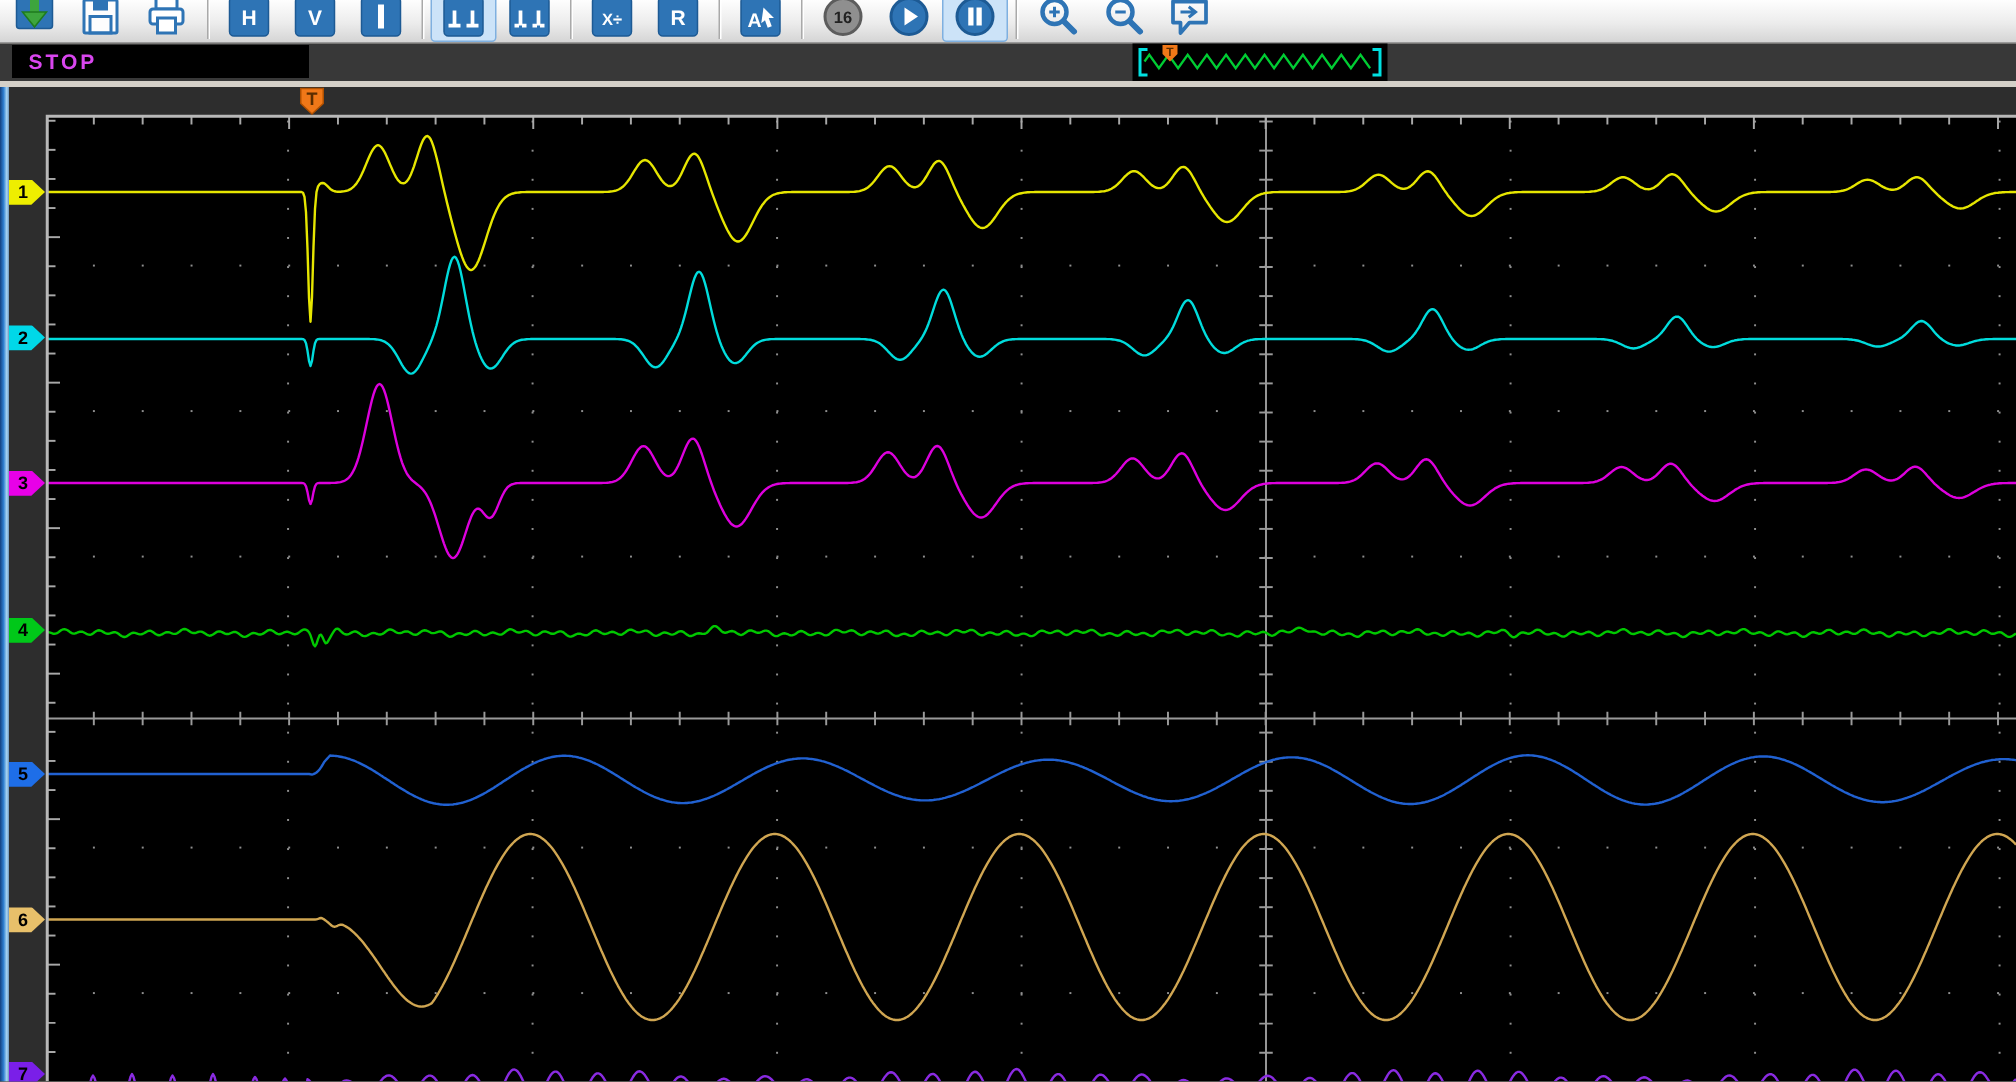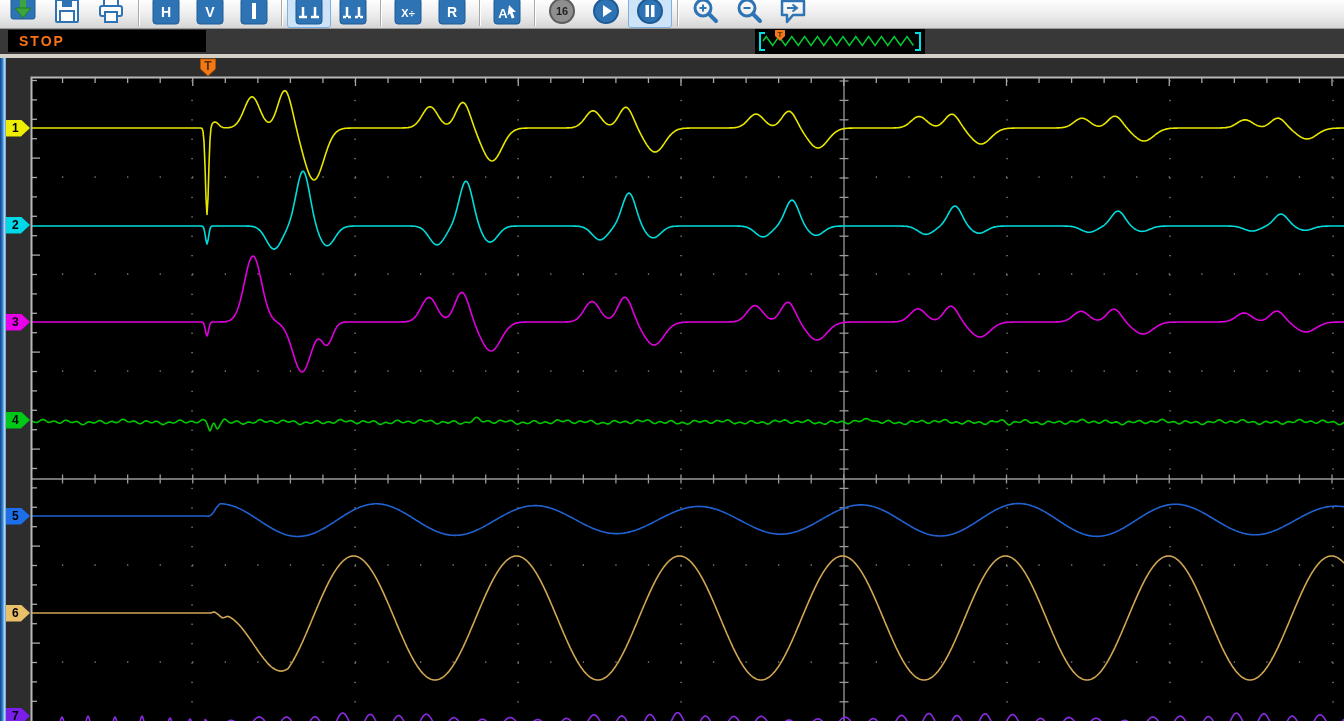--- a/index.html
+++ b/index.html
@@ -178,21 +178,21 @@
         <svg width="28" height="28" viewBox="0 0 28 28">
           <path d="M3 4 h22 v14 h-11 l-6 7 v-7 h-5 Z" fill="none" stroke="#2E74B5" stroke-width="2.5" stroke-linejoin="round"></path>
           <path d="M8 11 h9 M13.5 7.5 l4.5 3.5 -4.5 3.5" stroke="#2E74B5" stroke-width="2" fill="none"></path>
         </svg>
       </div>
     </div>
   </div>
 
 <div class="stopbar">
   <div class="stopbox">
-    <span style="color: #f97316;">STOP</span>
+    <span style="color: #d946ef;">STOP</span>
   </div>
   <div class="preview">
     <svg id="preview-svg" width="170" height="25">
         <path d="M8 12 L11.2 7.5 L17.6 16.5 L24.0 7.5 L30.4 16.5 L36.8 7.5 L43.2 16.5 L49.6 7.5 L56.0 16.5 L62.4 7.5 L68.8 16.5 L75.2 7.5 L81.6 16.5 L88.0 7.5 L94.4 16.5 L100.8 7.5 L107.2 16.5 L113.6 7.5 L120.0 16.5 L126.4 7.5 L132.8 16.5 L139.2 7.5 L145.6 16.5 L152.0 7.5 L158.4 16.5" fill="none" stroke="#00CC33" stroke-width="1.5"></path>
         <path d="M10 4 h-5 v17 h5" fill="none" stroke="#00E0E0" stroke-width="2"></path>
         <path d="M160 4 h5 v17 h-5" fill="none" stroke="#00E0E0" stroke-width="2"></path>
         <polygon points="20,1 30,1 30,7 25,12 20,7" fill="#F07818"></polygon>
         <text x="25" y="8" text-anchor="middle" font-size="8" font-weight="bold" fill="#5A2D00">T</text>
       </svg>
   </div>

